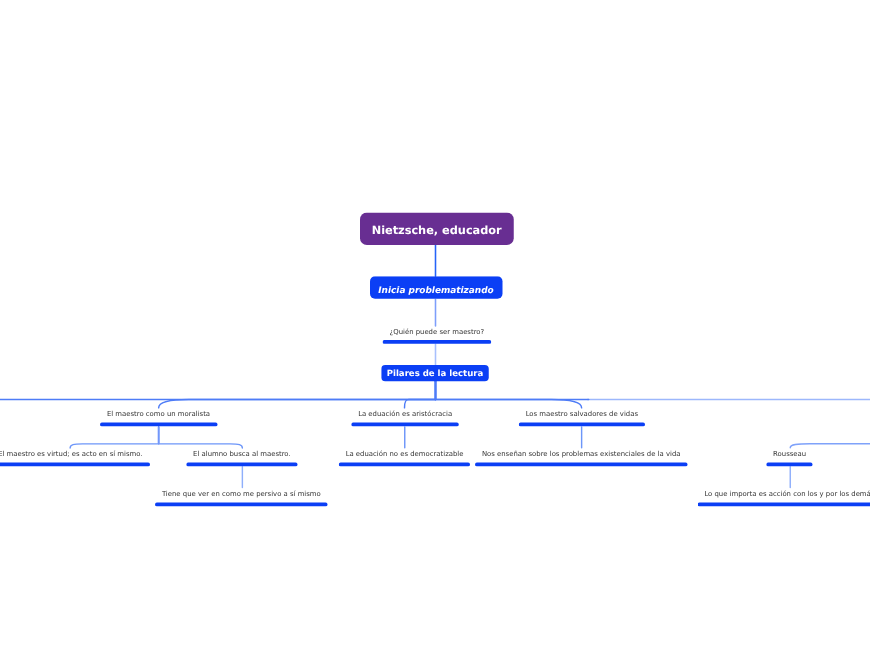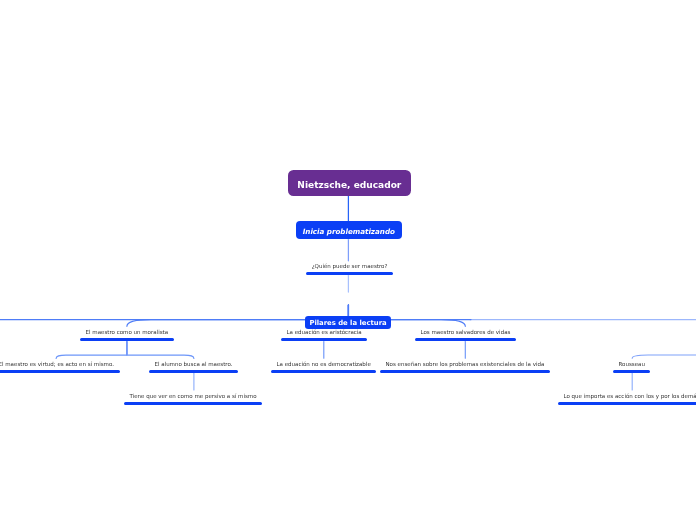--- a/index.html
+++ b/index.html
@@ -10,21 +10,21 @@
   #canvas{will-change:transform;}
   .pill, .unode{will-change:transform;}
   #canvas{position:absolute;left:0;top:0;width:696px;height:520px;}
   svg#links{position:absolute;left:0;top:0;width:696px;height:520px;}
   svg#links path{fill:none;stroke-linecap:round;stroke-linejoin:round;}
 
   .pill{position:absolute;display:flex;align-items:center;justify-content:center;box-sizing:border-box;
         color:#ffffff;font-weight:bold;white-space:nowrap;letter-spacing:0;}
   .pill.root{background:#682E92;border-radius:5.5px;font-size:9.05px;padding-top:3px;}
   .pill.lvl1{background:#0B3FF5;border-radius:4px;font-size:7.15px;padding-top:2px;}
-  .pill.lvl2{background:#0B3FF5;border-radius:3.2px;font-size:6.85px;padding-top:1.4px;margin-top:24px;}
+  .pill.lvl2{background:#0B3FF5;border-radius:3.2px;font-size:6.85px;padding-top:1.4px;}
 
   .unode{position:absolute;white-space:nowrap;text-align:center;}
   .unode .txt{display:block;color:#333333;font-size:5.5px;line-height:7px;}
   .unode .bar{display:block;height:3.0px;background:#0B3FF5;border-radius:2px;margin-top:2.0px;}
 </style>
 </head>
 <body>
 
 <div id="canvas">
 

